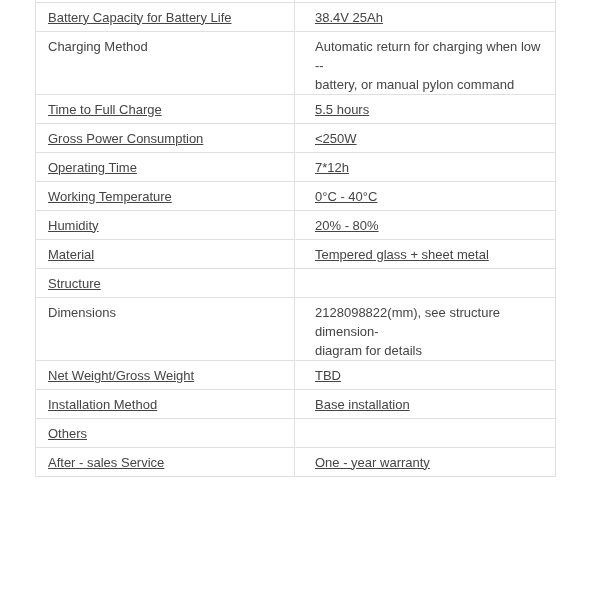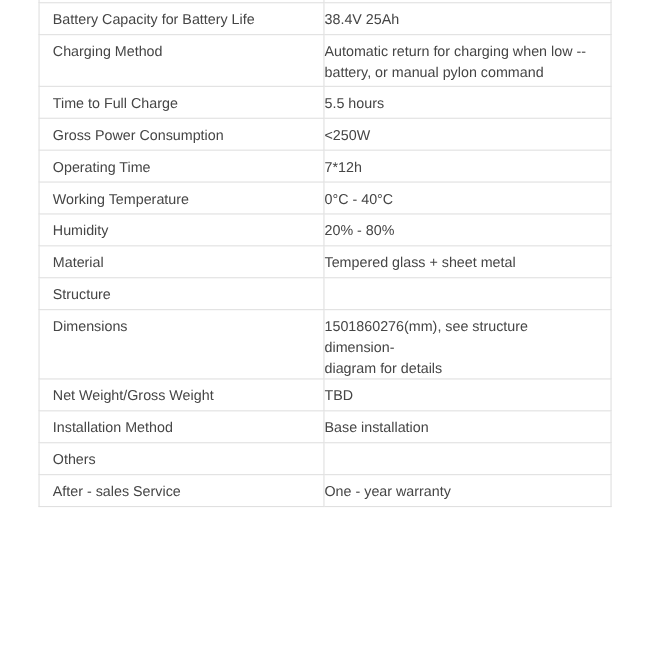--- a/index.html
+++ b/index.html
@@ -23,22 +23,22 @@
   table.spec col.c1 { width: 259px; }
   table.spec td {
     border: 1px solid #e0e0e0;
     font-size: 13px;
     line-height: 19px;
     color: #454545;
     vertical-align: middle;
     overflow: hidden;
   }
   td.label { padding: 0 10px 0 12px; }
-  td.value { padding: 0 10px 0 0; white-space: pre-line; }
-  tr.s td { height: 29px; }
+  td.value { padding: 0 10px 0 20px; white-space: pre-line; }
+  tr.s td { height: 29px; text-decoration: underline; }
   tr.d td { height: 47px; vertical-align: top; padding-top: 5px; }
 </style>
 </head>
 <body>
 
 <div class="table-wrap">
   <table class="spec">
     <colgroup>
         <col class="c1">
         <col class="c2">
@@ -80,21 +80,21 @@
       <tr class="s">
         <td class="label">Material</td>
         <td class="value">Tempered glass + sheet metal</td>
       </tr>
       <tr class="s">
         <td class="label">Structure</td>
         <td class="value"></td>
       </tr>
       <tr class="d">
         <td class="label">Dimensions</td>
-        <td class="value">1501860276(mm), see structure dimension-
+        <td class="value">2128098822(mm), see structure dimension-
 diagram for details</td>
       </tr>
       <tr class="s">
         <td class="label">Net Weight/Gross Weight</td>
         <td class="value">TBD</td>
       </tr>
       <tr class="s">
         <td class="label">Installation Method</td>
         <td class="value">Base installation</td>
       </tr>

